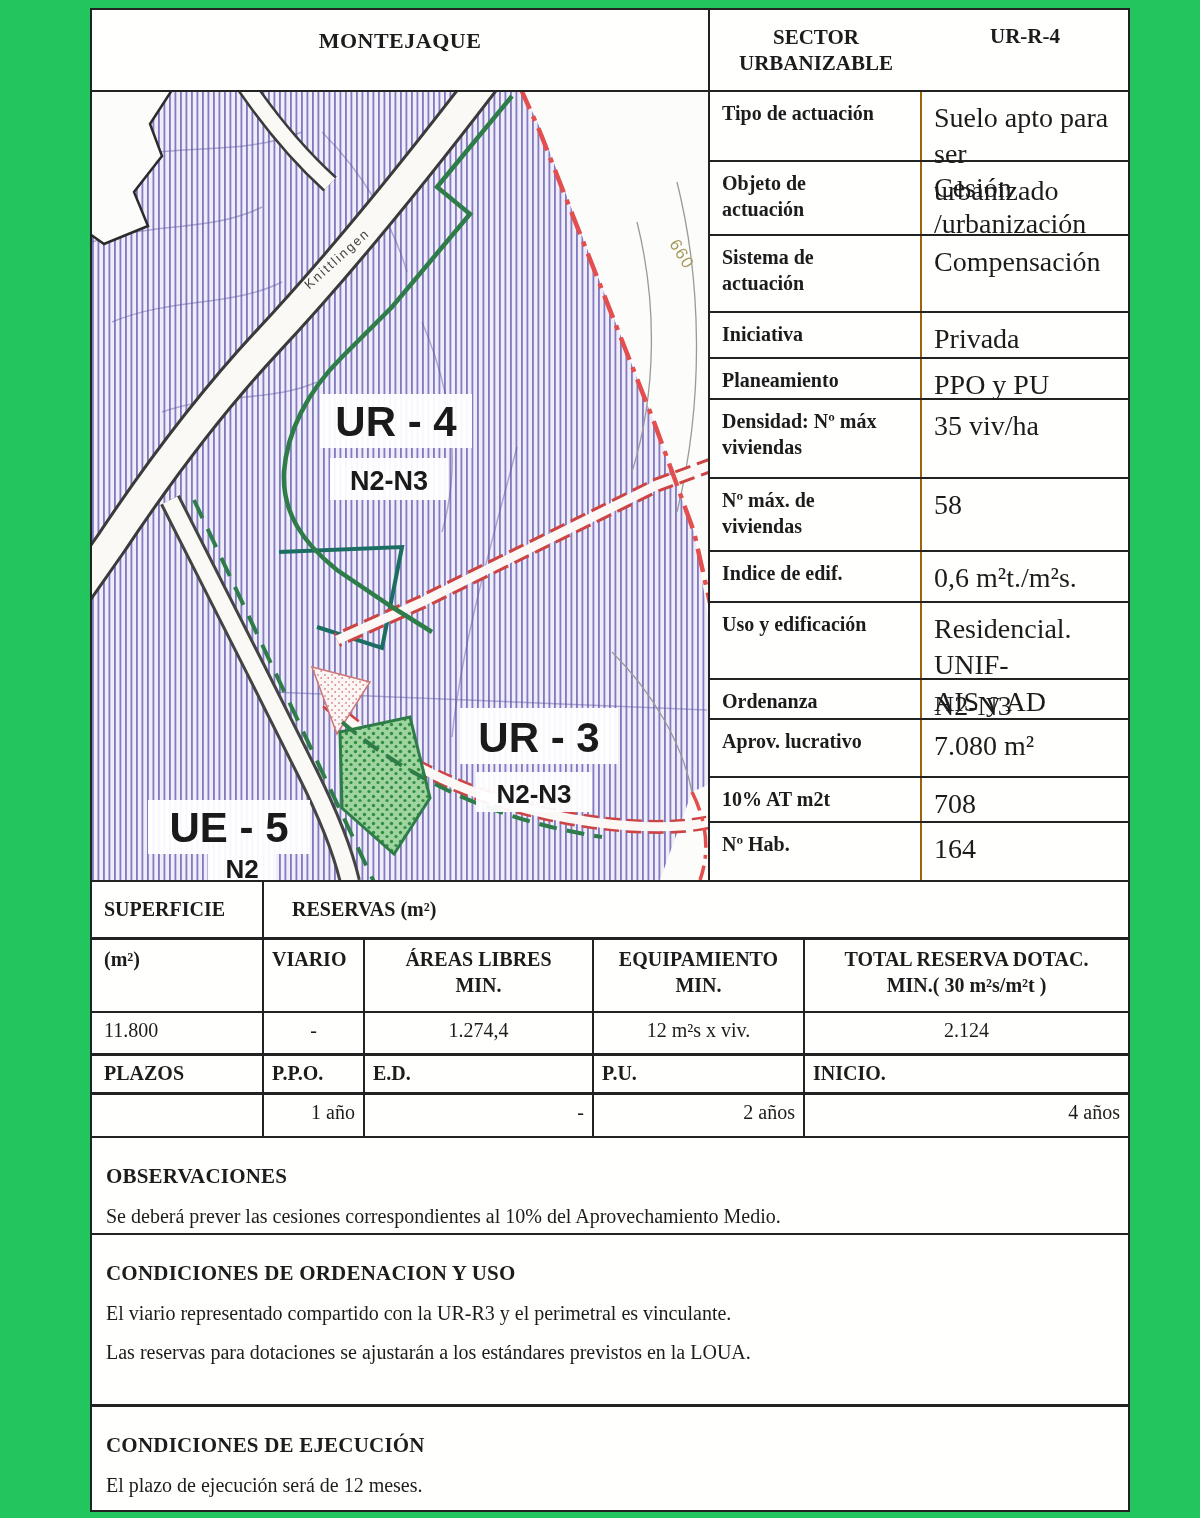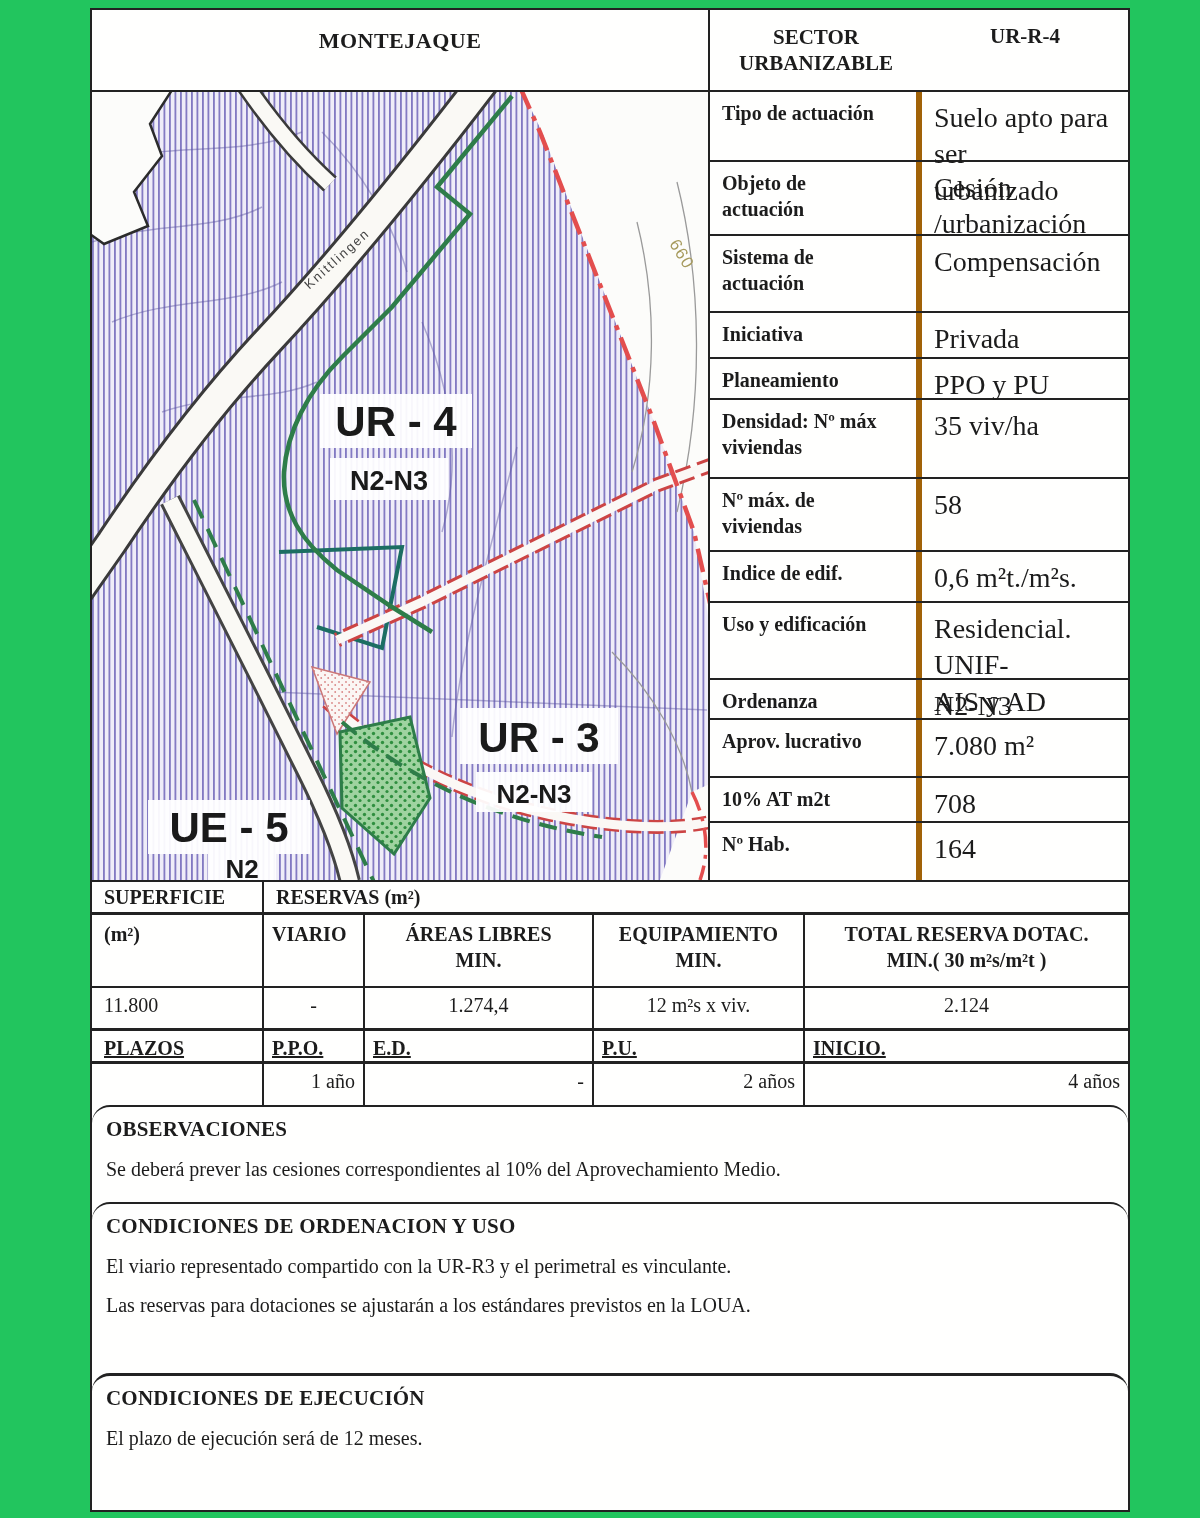--- a/index.html
+++ b/index.html
@@ -32,46 +32,46 @@
   }
   .sector-code { flex:1; text-align:center; padding-top: 14px; font-weight: bold; font-size: 21px; }
   
   .top-body { display:flex; height: 788px; }
   .map-cell { width: 618px; border-right: 2px solid #222; position: relative; overflow:hidden; background:#efedf8; }
   .map-cell svg { display:block; }
   .attr-table { flex:1; display:flex; flex-direction:column; }
   .attr-row { display:flex; border-bottom: 2px solid #222; }
   .attr-row:last-child { border-bottom: none; }
   .attr-label {
-    width: 212px; border-right: 6px solid #a16207;
+    width: 212px; border-right: 2px solid #a16207;
     font-weight: bold; font-size: 20px; line-height: 1.3;
     padding: 8px 10px 4px 12px; white-space: pre-line;
   }
   .attr-value { flex:1; font-size: 28px; line-height: 1.3; padding: 8px 8px 4px 12px; white-space: pre-line; }
   
   .row { display:flex; border-top: 2px solid #222; }
   .cell { border-right: 2px solid #222; font-size: 20px; padding: 6px 8px; }
   .cell:last-child { border-right: none; }
   .cA { width: 172px; }
   .cB { width: 101px; }
   .cC { width: 229px; }
   .cD { width: 211px; }
   .cE { flex: 1; }
-  .res-title-row { height: 32px; }
+  .res-title-row { height: 57px; gap: 16px; }
   .res-title-row .cell { display:flex; align-items:center; font-weight:bold; }
   .res-head-row { height: 74px; border-top-width: 3px; }
   .res-head-row .cell { font-weight: bold; white-space: pre-line; line-height:1.3; }
   .res-head-row .cC, .res-head-row .cD, .res-head-row .cE { text-align:center; }
   .res-val-row { height: 42px; }
   .res-val-row .cB, .res-val-row .cC, .res-val-row .cD, .res-val-row .cE { text-align:center; }
-  .plz-head-row { height: 33px; border-top-width: 3px; text-decoration: underline; }
+  .plz-head-row { height: 39px; border-top-width: 3px; }
   .plz-head-row .cell { font-weight: bold; }
   .plz-val-row { height: 44px; border-top-width: 3px; text-align: right; }
   
-  .section { border-top: 2px solid #222; padding: 10px 14px; border-radius: 18px; }
+  .section { border-top: 2px solid #222; padding: 26px 14px; }
   .section-title { font-weight: bold; font-size: 21px; letter-spacing:.2px; }
   .section p { font-size: 20px; margin-top: 16px; }
   .sec-obs { height: 97px; }
   .sec-ord { height: 171px; }
   .sec-eje { height: 102px; border-top-width: 3px; }
   .pad-left { padding-left: 12px; }
 </style>
 </head>
 <body>
 

